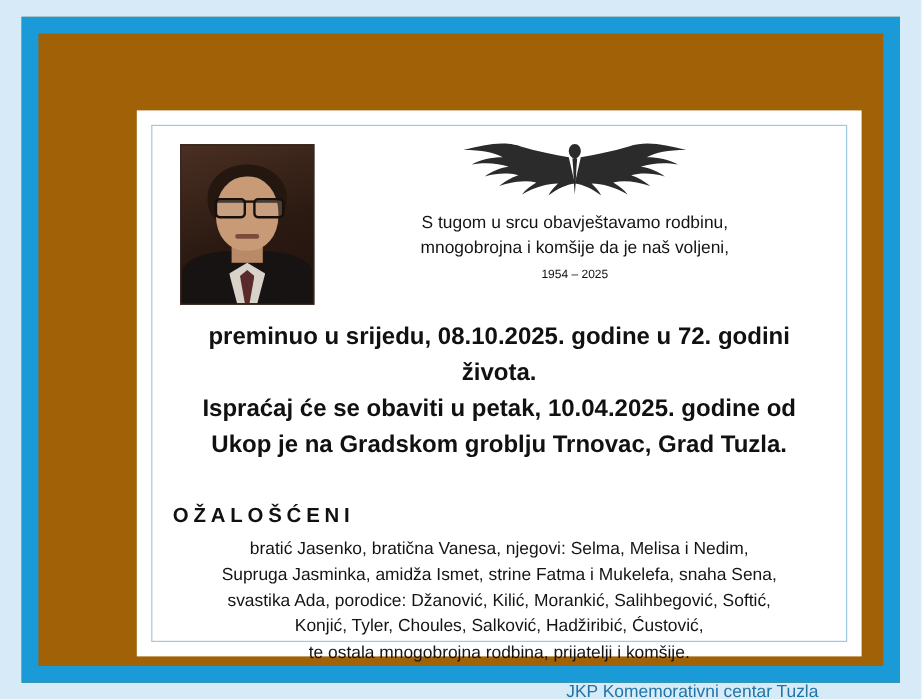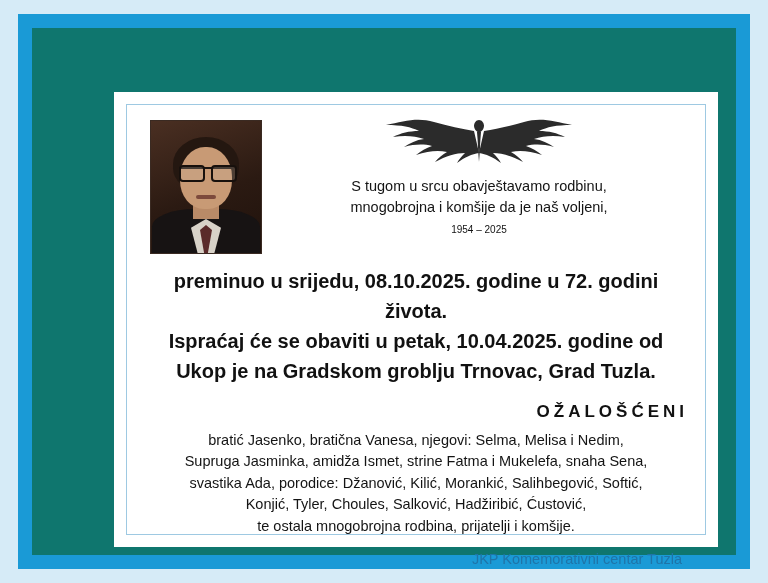--- a/index.html
+++ b/index.html
@@ -25,21 +25,21 @@
 
   
   .blue-frame {
     position: absolute;
     left: 18px;
     top: 14px;
     right: 18px;
     bottom: 14px;
     border: 14px solid #1a9ad6;
     box-sizing: border-box;
-    background: #0f766e;
+    background: #a16207;
     padding-left: 16px;
   }
 
   
   .card {
     position: absolute;
     left: 82px;
     top: 64px;
     width: 604px;
     height: 455px;
@@ -225,25 +225,25 @@
   .details {
     text-align: center;
     font-size: 20px;
     font-weight: bold;
     line-height: 1.5;
     color: #111;
     margin-top: 12px;
   }
 
   .mourners-heading {
-    text-align: right;
+    text-align: left;
     font-size: 17px;
     font-weight: bold;
     letter-spacing: 4px;
-    margin-top: 16px;
+    margin-top: 34px;
     color: #111;
   }
 
   .mourners {
     text-align: center;
     font-size: 14.5px;
     line-height: 1.48;
     color: #141414;
     margin-top: 8px;
   }

